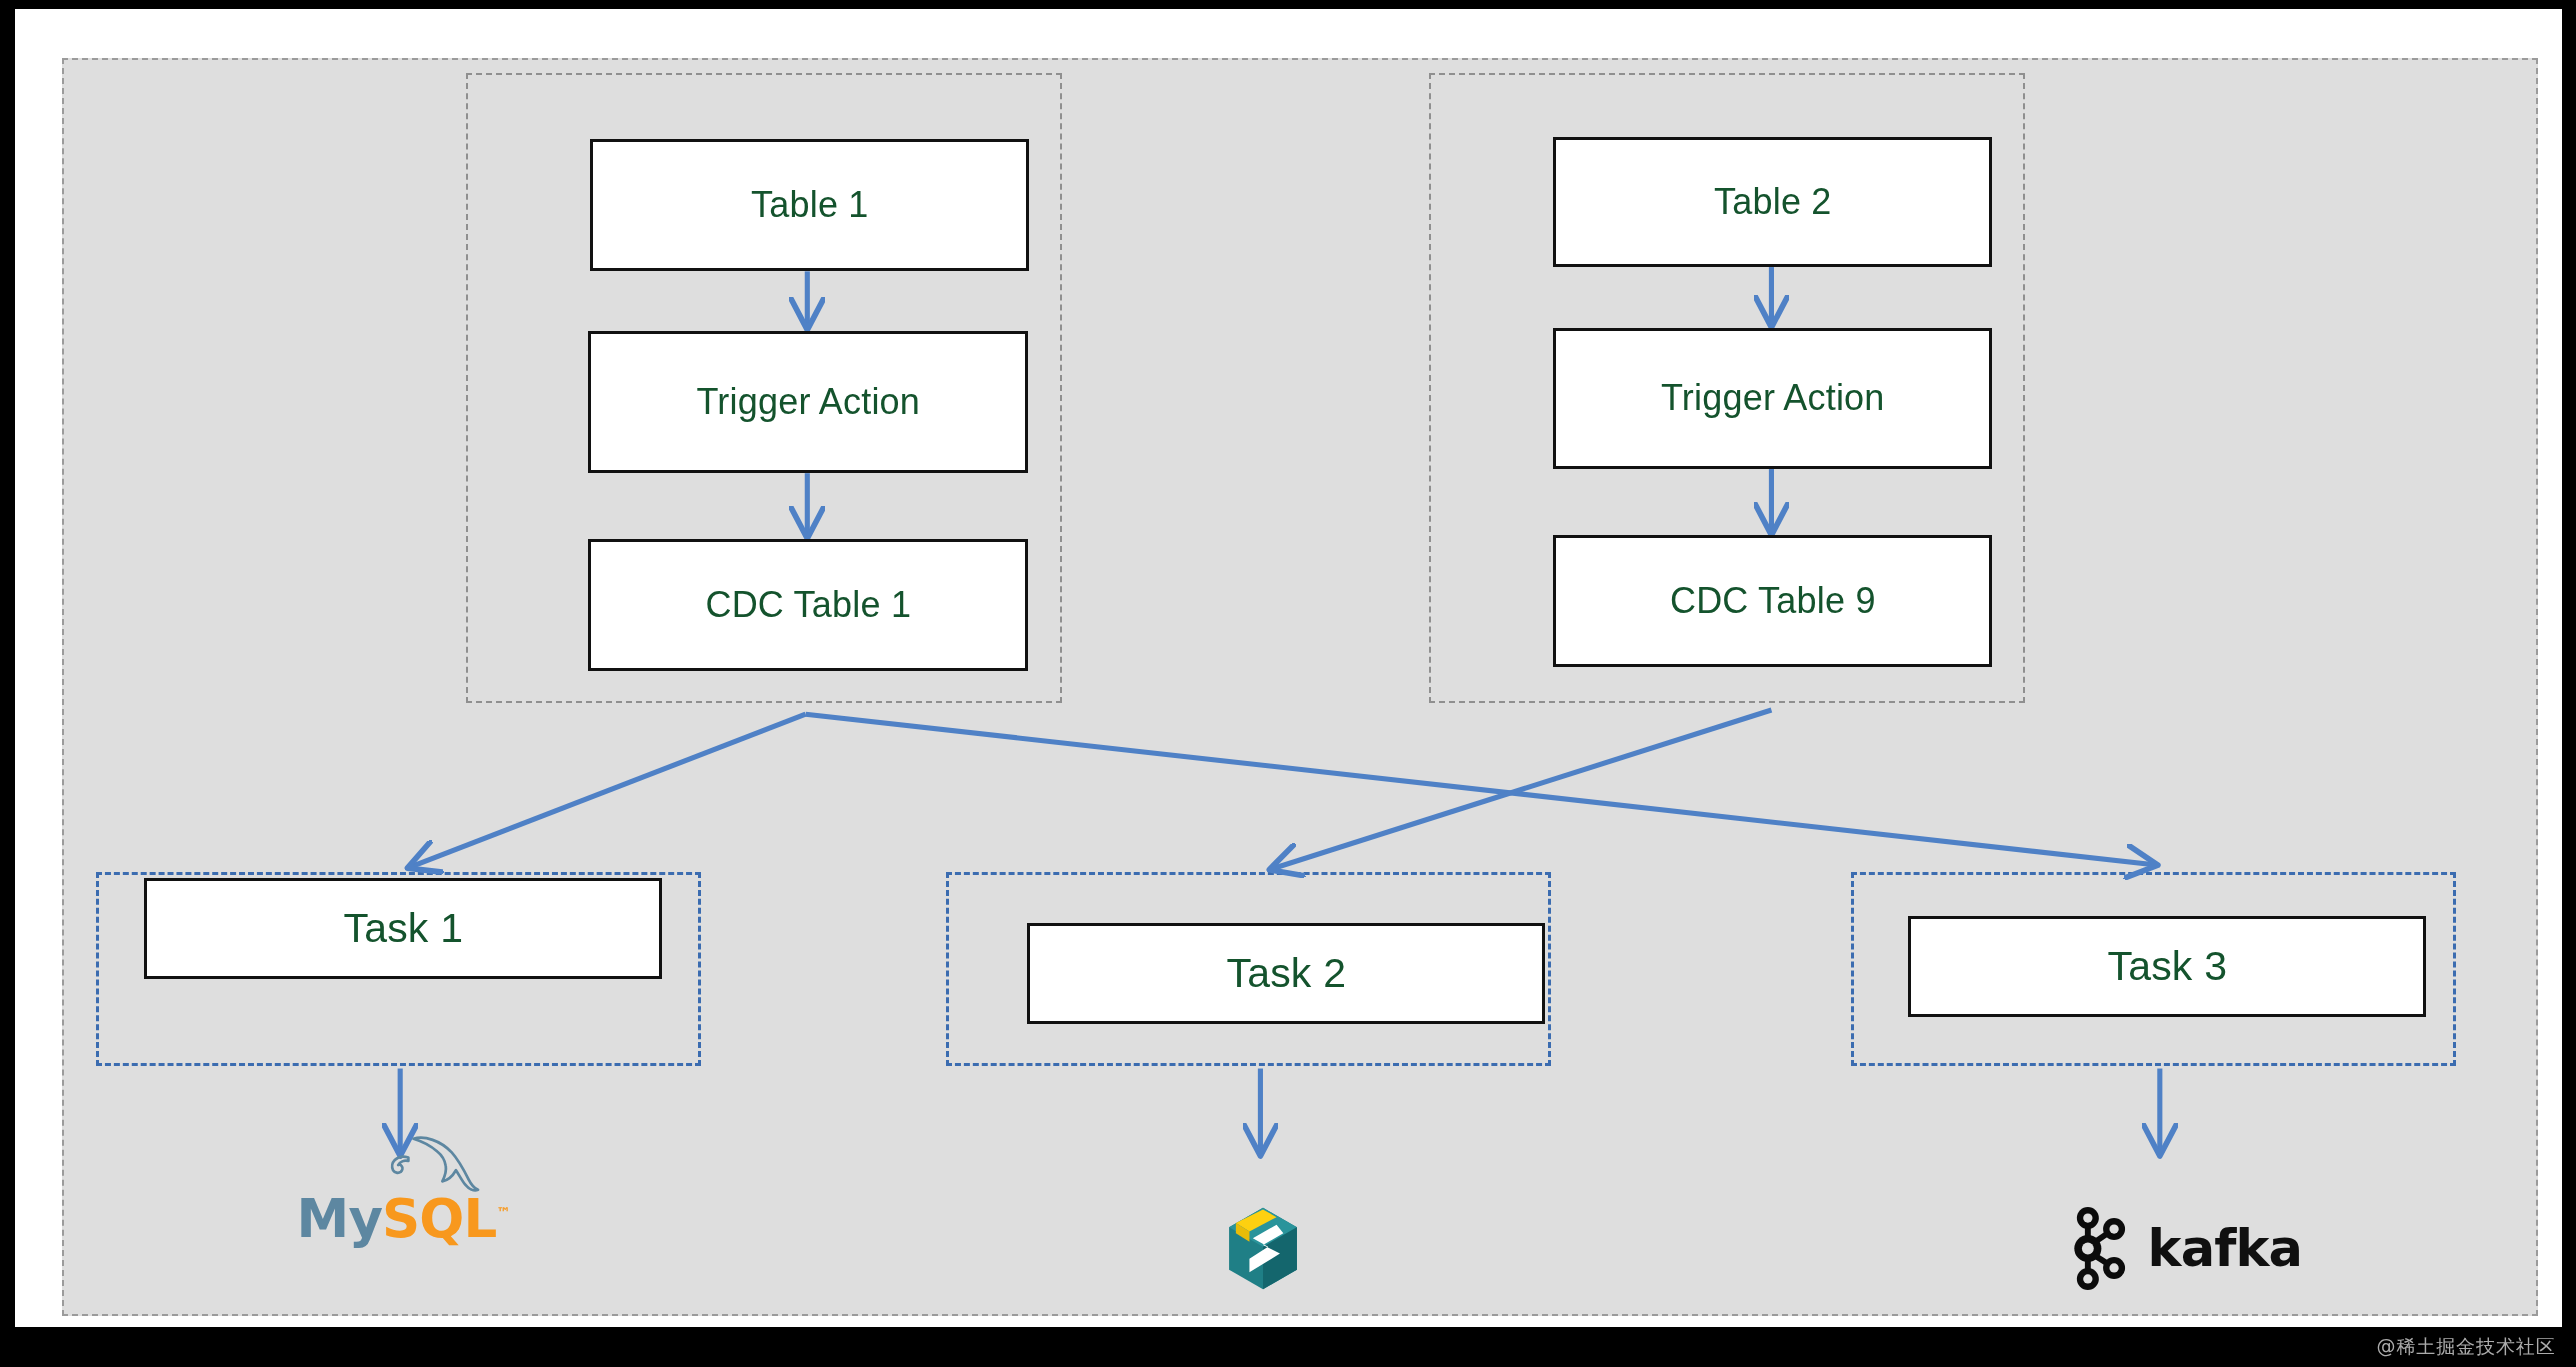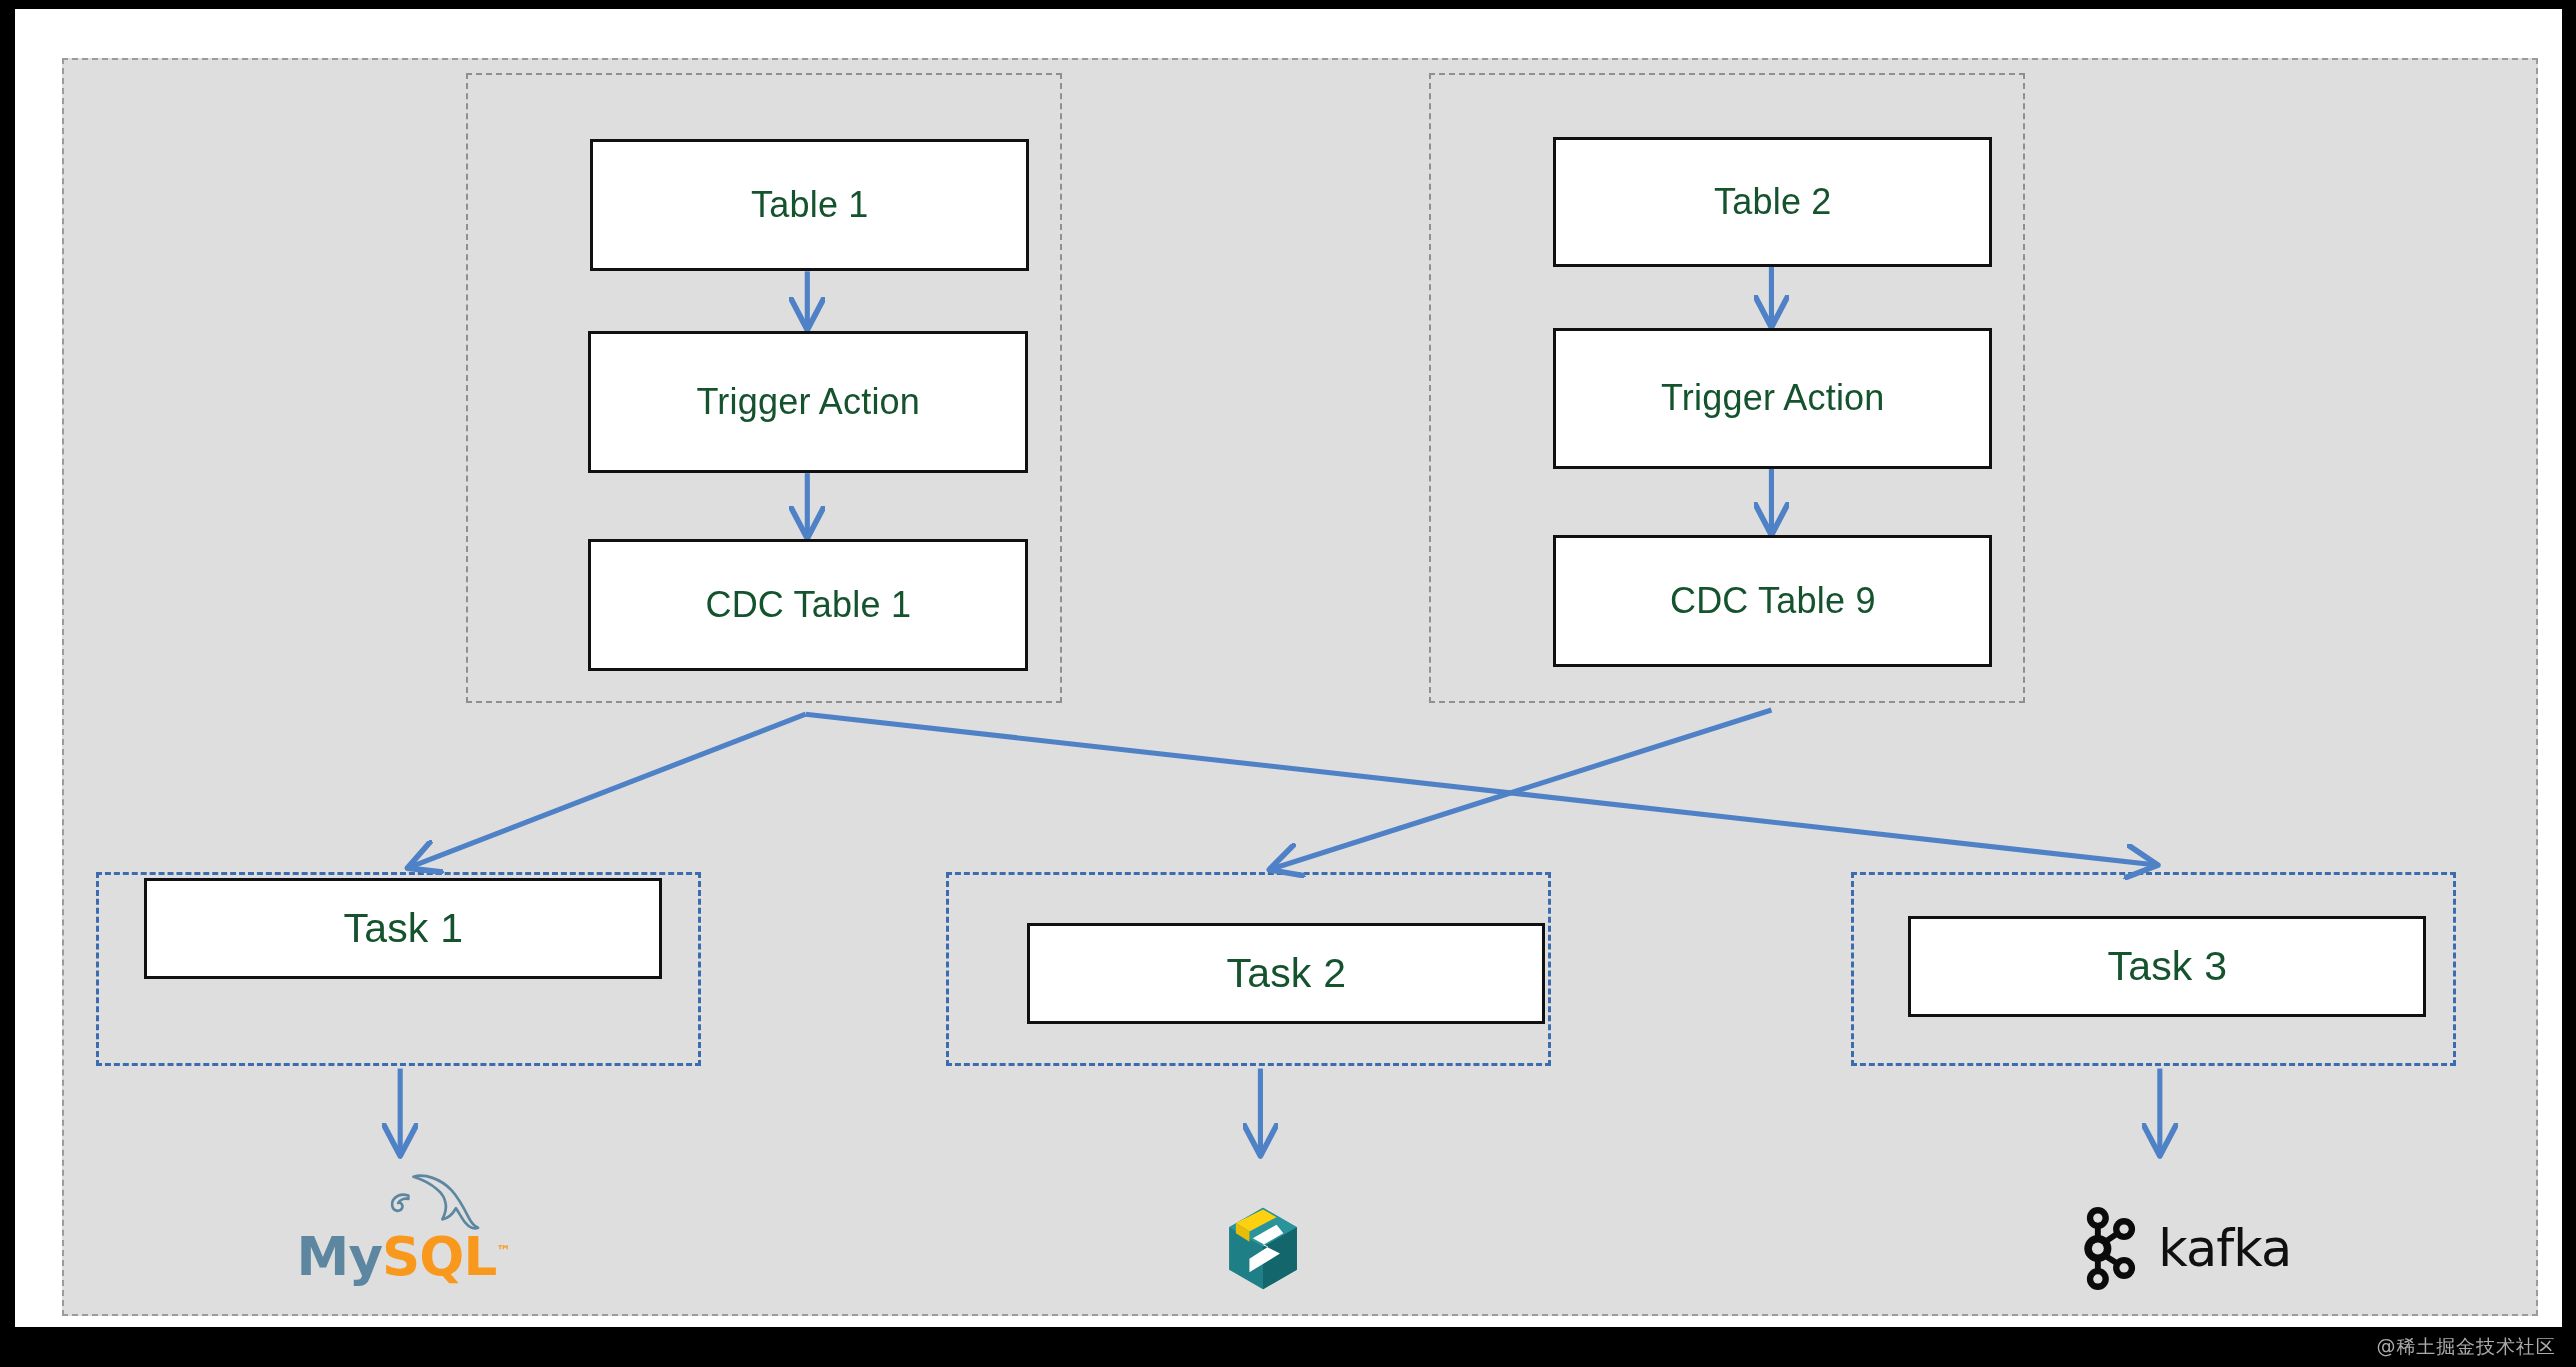--- a/index.html
+++ b/index.html
@@ -125,21 +125,21 @@
     font-weight: 700;
     color: #2f2f2f;
     letter-spacing: -0.4px;
   }
 
   
   .kafka-wrap { display: flex; align-items: center; gap: 17px; }
   .kafka-text {
     font-family: "DejaVu Sans", sans-serif;
     font-size: 51px;
-    font-weight: 400;
+    font-weight: 700;
     color: #101010;
     letter-spacing: -0.9px;
   }
 
   
   #watermark {
     position: absolute;
     right: 20.4px;
     bottom: 6.8px;
     color: #c9c9c9;
@@ -193,21 +193,21 @@
     <div class="node small" style="left:573px; top:530px; width:440px; height:132px;">CDC Table 1</div>
 
     <div class="node small" style="left:1538px; top:128px; width:439px; height:130px;">Table 2</div>
     <div class="node small" style="left:1538px; top:319px; width:439px; height:141px;">Trigger Action</div>
     <div class="node small" style="left:1538px; top:526px; width:439px; height:132px;">CDC Table 9</div>
 
     <div class="node task" style="left:129px; top:869px; width:518px; height:101px;">Task 1</div>
     <div class="node task" style="left:988px; top:914px; width:518px; height:101px;margin-left:24px;">Task 2</div>
     <div class="node task" style="left:1893px; top:907px; width:518px; height:101px;">Task 3</div>
 
-    <div class="logo" style="left:256px; top:1154px; width:264px; height:128px;text-align:center;">
+    <div class="logo" style="left:256px; top:1116px; width:264px; height:128px;text-align:center;">
       <div class="mysql-wrap">
         <svg width="196" height="68" viewBox="0 0 230 80" style="margin-left:60px; margin-bottom:-8.5px;">
           <path d="M92 8 C105 4 124 10 137 24 C146 34 152 46 157 56
                    C160 62 163 66 168 68 C163 70 157 67 153 62
                    C149 57 146 51 142 45 C138 52 132 57 126 58
                    C129 52 131 46 130 40 C129 33 125 27 120 23
                    C112 16 102 11 92 8 Z
                    M86 30 C80 28 74 29 70 33 C67 36 66 41 68 45
                    C70 48 74 49 77 47 C79 45 80 42 78 40
                    C77 38 75 38 74 39 C76 35 81 33 86 34 Z" fill="none" stroke="#5d87a1" stroke-width="3.2" stroke-linejoin="round" stroke-linecap="round"></path>

